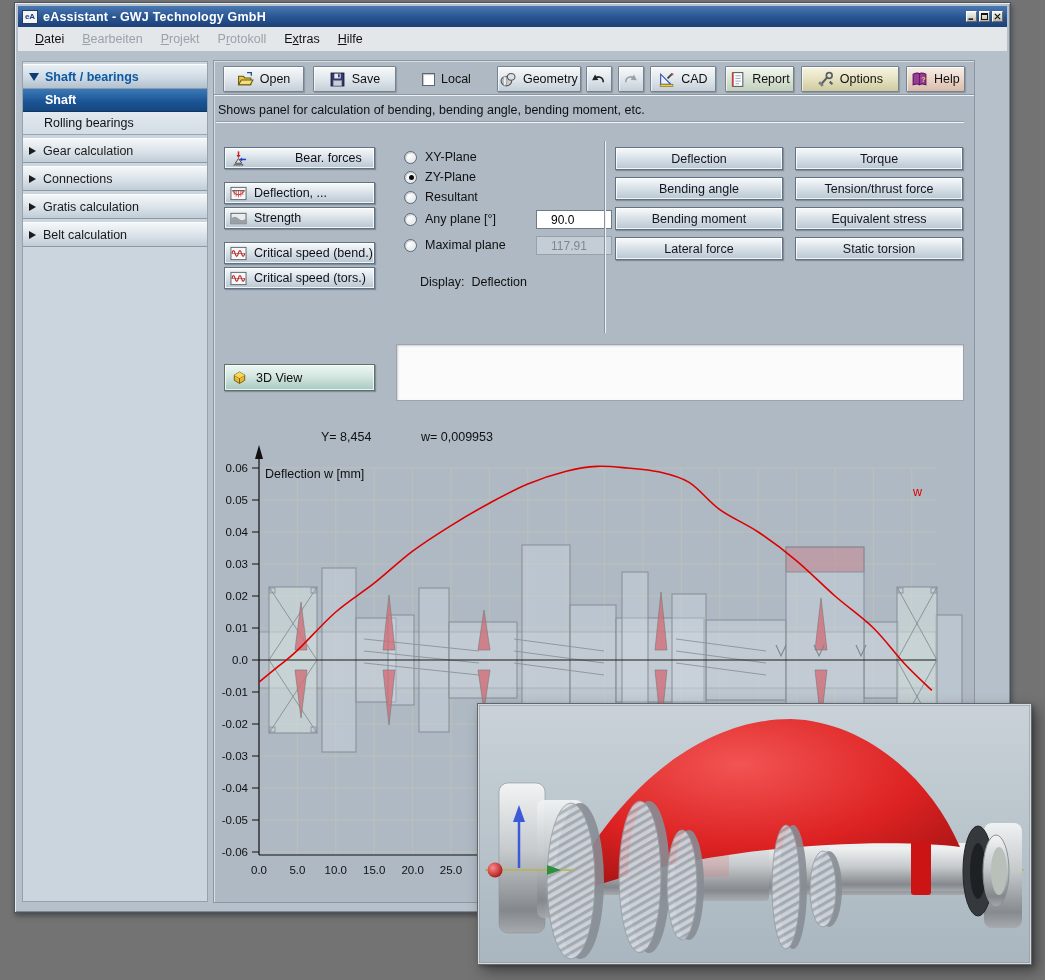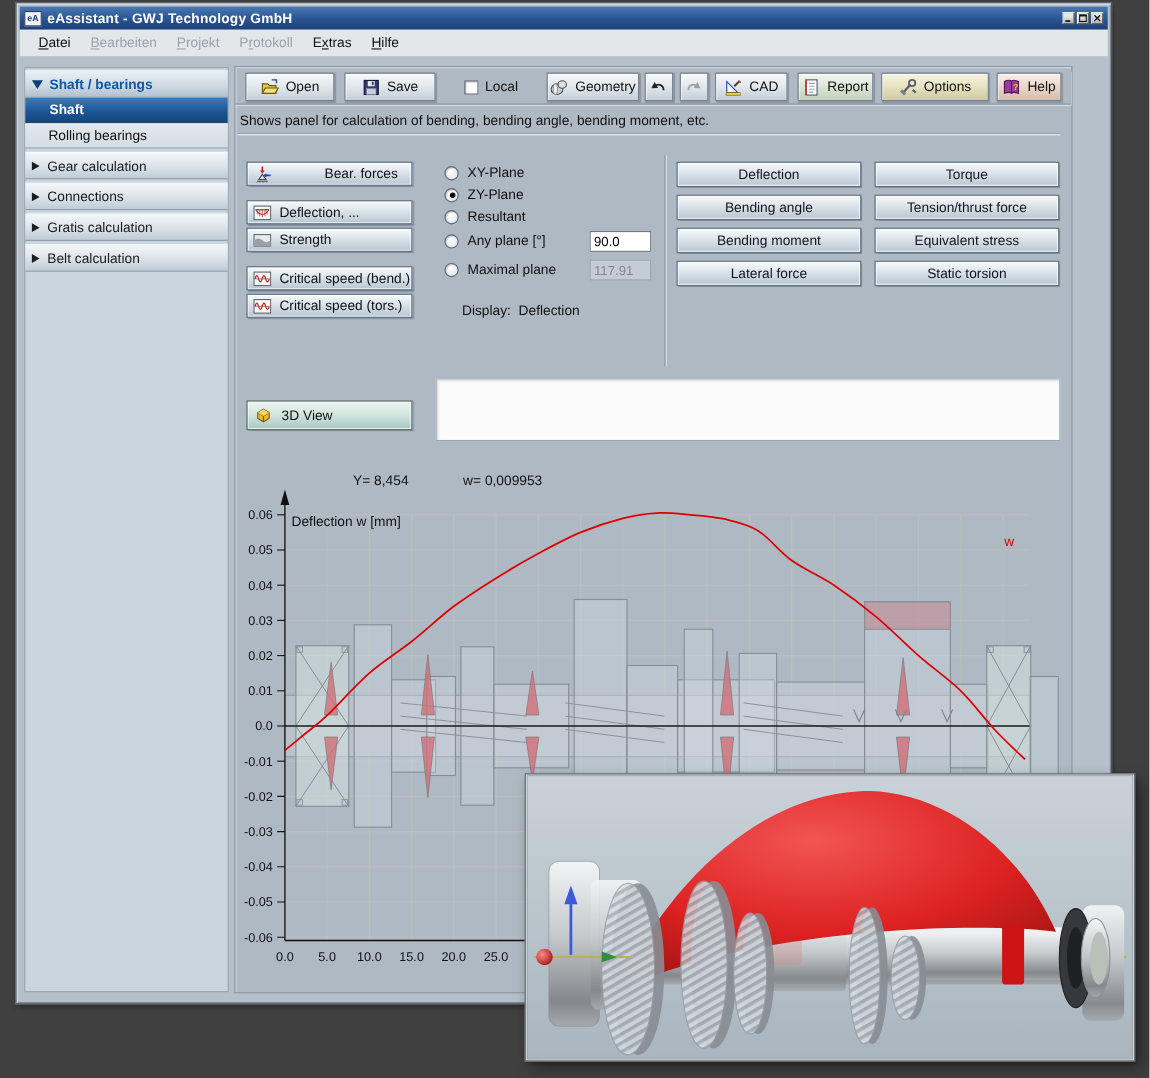--- a/index.html
+++ b/index.html
@@ -1,17 +1,17 @@
 <!DOCTYPE html>
 <html><head>
 <meta charset="utf-8">
 <style>
   * { margin:0; padding:0; box-sizing:border-box; }
   body { font-family:"Liberation Sans","DejaVu Sans",sans-serif; }
-  .page { position:relative; width:1045px; height:980px; background:#404040; overflow:hidden; }
+  .page { position:relative; width:1045px; height:980px; background:#737373; overflow:hidden; }
 
   
   .window { position:absolute; left:14px; top:2px; width:997px; height:911px;
     background:#b6c0ca; border:1px solid #4a5560;
     box-shadow: inset 1px 1px 0 #e9edf2, inset -1px -1px 0 #7d8894, 1px 3px 5px rgba(0,0,0,.35); }
 
   .titlebar { position:absolute; left:3px; top:3px; right:3px; height:21px;
     background:linear-gradient(#4a78b0,#285492 55%,#1d4076); display:flex; align-items:center; padding:0 4px; }
   .app-icon { width:16px; height:14px; background:#f2f4f8; border:1px solid #2a3a60; color:#1c3f7e;
     font-size:8px; font-weight:bold; display:flex; align-items:center; justify-content:center; margin-right:5px; }
@@ -74,21 +74,21 @@
     background:linear-gradient(#f8fafb,#dee6ec 40%,#b9c6d1); border:1px solid #617283;
     box-shadow:inset 0 0 0 1px rgba(255,255,255,.8), 1px 1px 1px rgba(30,40,55,.3); }
   .calc-btn svg { width:18px; height:17px; }
 
   .radio-row { position:absolute; left:190px; display:flex; align-items:center; gap:8px; font-size:12.5px; color:#101010; }
   .radio { width:13px; height:13px; border-radius:50%; border:1px solid #5f6b77;
     background:radial-gradient(circle at 35% 30%, #ffffff, #dce1e6); position:relative;
     box-shadow:inset 1px 1px 1px rgba(0,0,0,.2); }
   .radio.sel::after { content:""; position:absolute; left:3.5px; top:3.5px; width:5px; height:5px;
     border-radius:50%; background:#0a0a0a; }
-  .plane-input { position:absolute; left:322px; width:56px; height:19px; font-size:12px; padding:1px 3px;
+  .plane-input { position:absolute; left:322px; width:76px; height:19px; font-size:12px; padding:1px 14px;
     font-family:"Liberation Sans",sans-serif; border:1px solid #6e7a86; background:#fff; color:#000; }
   .plane-input:disabled { background:#c4cdd5; color:#7e8892; border-color:#97a1ab; }
   .display-line { position:absolute; left:206px; top:214px; font-size:12.5px; color:#101010; }
 
   .vsep { position:absolute; left:390px; top:80px; height:192px; width:0;
     border-left:1px solid #8a949e; border-right:1px solid #eef2f6; }
 
   .result-grid { position:absolute; left:401px; top:86px; display:grid;
     grid-template-columns:168px 168px; column-gap:12px; row-gap:7px; }
   .result-btn { height:23px; display:flex; align-items:center; justify-content:center; font-size:12.5px;

